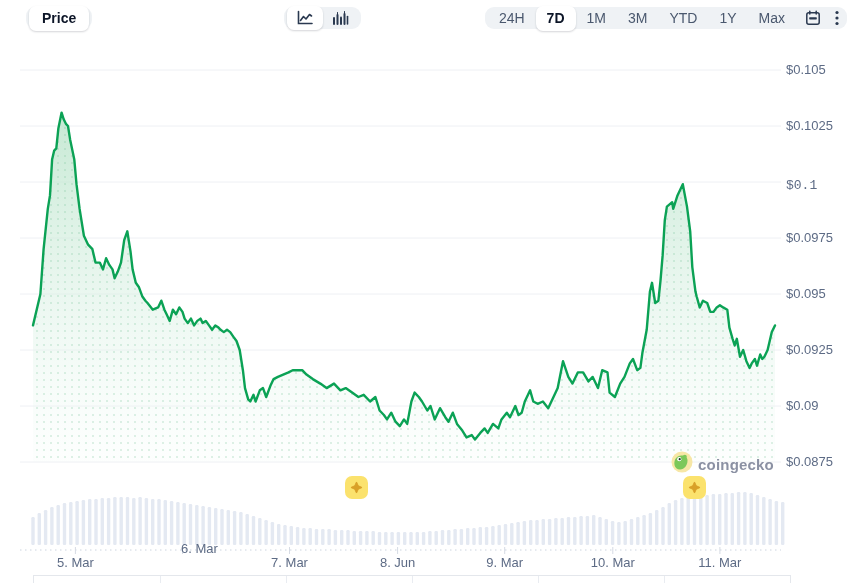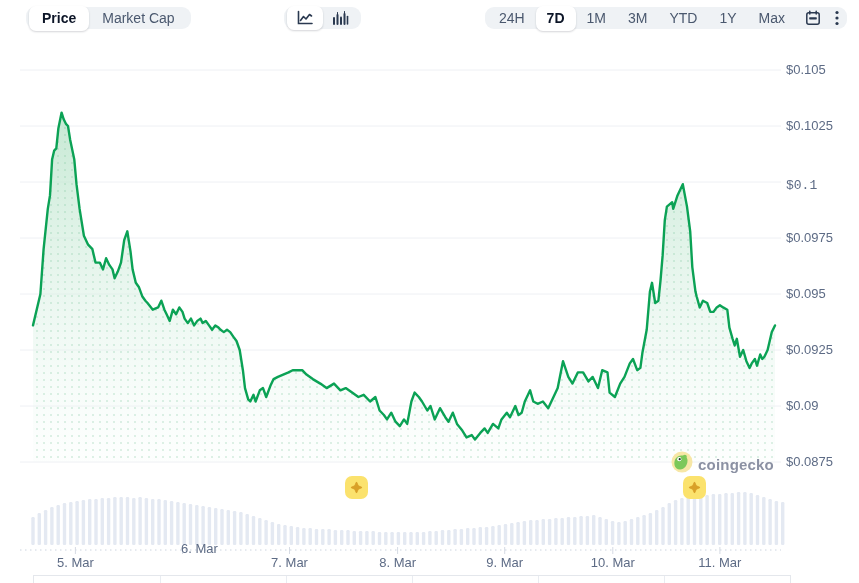--- a/index.html
+++ b/index.html
@@ -23,21 +23,20 @@
   #watermark .wm-text{font-size:15px;font-weight:700;color:#8b91a3;letter-spacing:.2px}
   #brush{position:absolute;left:33px;top:575px;width:758px;height:8px;background:#fff;
        border:1px solid #e4e7ec;border-bottom:none;box-sizing:border-box}
   .brush-div{position:absolute;top:0;width:1px;height:8px;background:#e9ecf1}
 </style>
 </head>
 <body>
 
 <div class="pillgroup" style="left:26px">
   <button class="pill sel">Price</button>
-  <button class="pill">Market Cap</button>
 </div>
 
 <div class="pillgroup" style="left:284px">
   <button class="iconbtn sel" title="">
     <svg width="18" height="16" viewBox="0 0 18 16" fill="none">
       <path d="M2.5 1.5 V13.5 H16" stroke="#2a3950" stroke-width="1.6" stroke-linecap="round"></path>
       <path d="M4.5 10.5 L7.5 6.5 L10 9 L13.5 4.5 L15.5 6" stroke="#2a3950" stroke-width="1.6" stroke-linecap="round" stroke-linejoin="round"></path>
     </svg>
   </button>
   <button class="iconbtn">
@@ -235,21 +234,21 @@
     <div class="ylabel" style="left: 786px; top: 230px; text-align: right;">$0.0975</div>
     <div class="ylabel" style="left: 786px; top: 286px;">$0.095</div>
     <div class="ylabel" style="left: 786px; top: 342px;">$0.0925</div>
     <div class="ylabel" style="left: 786px; top: 398px;">$0.09</div>
     <div class="ylabel" style="left: 786px; top: 454px;">$0.0875</div>
   </div>
 <div id="xlabels">
     <div class="xlabel" style="left: 75.4px; top: 555px;">5. Mar</div>
     <div class="xlabel" style="left: 182.46px; top: 541px; margin-left: 17px;">6. Mar</div>
     <div class="xlabel" style="left: 289.52px; top: 555px;">7. Mar</div>
-    <div class="xlabel" style="left: 397.64px; top: 555px;">8. Mar</div>
+    <div class="xlabel" style="left: 397.64px; top: 555px;">8. Jun</div>
     <div class="xlabel" style="left: 504.7px; top: 555px;">9. Mar</div>
     <div class="xlabel" style="left: 612.82px; top: 555px;">10. Mar</div>
     <div class="xlabel" style="left: 719.88px; top: 555px;">11. Mar</div>
   </div>
 <div id="annots">
     <div class="sparkle" style="left: 344.8px; top: 476px;">
       <svg width="15" height="15" viewBox="0 0 23 23">
     <polygon points="11.5,3 14.2,8.8 20,11.5 14.2,14.2 11.5,20 8.8,14.2 3,11.5 8.8,8.8" fill="#d9a028" stroke="#d9a028" stroke-width="1.5" stroke-linejoin="round"></polygon>
       </svg>
     </div>

